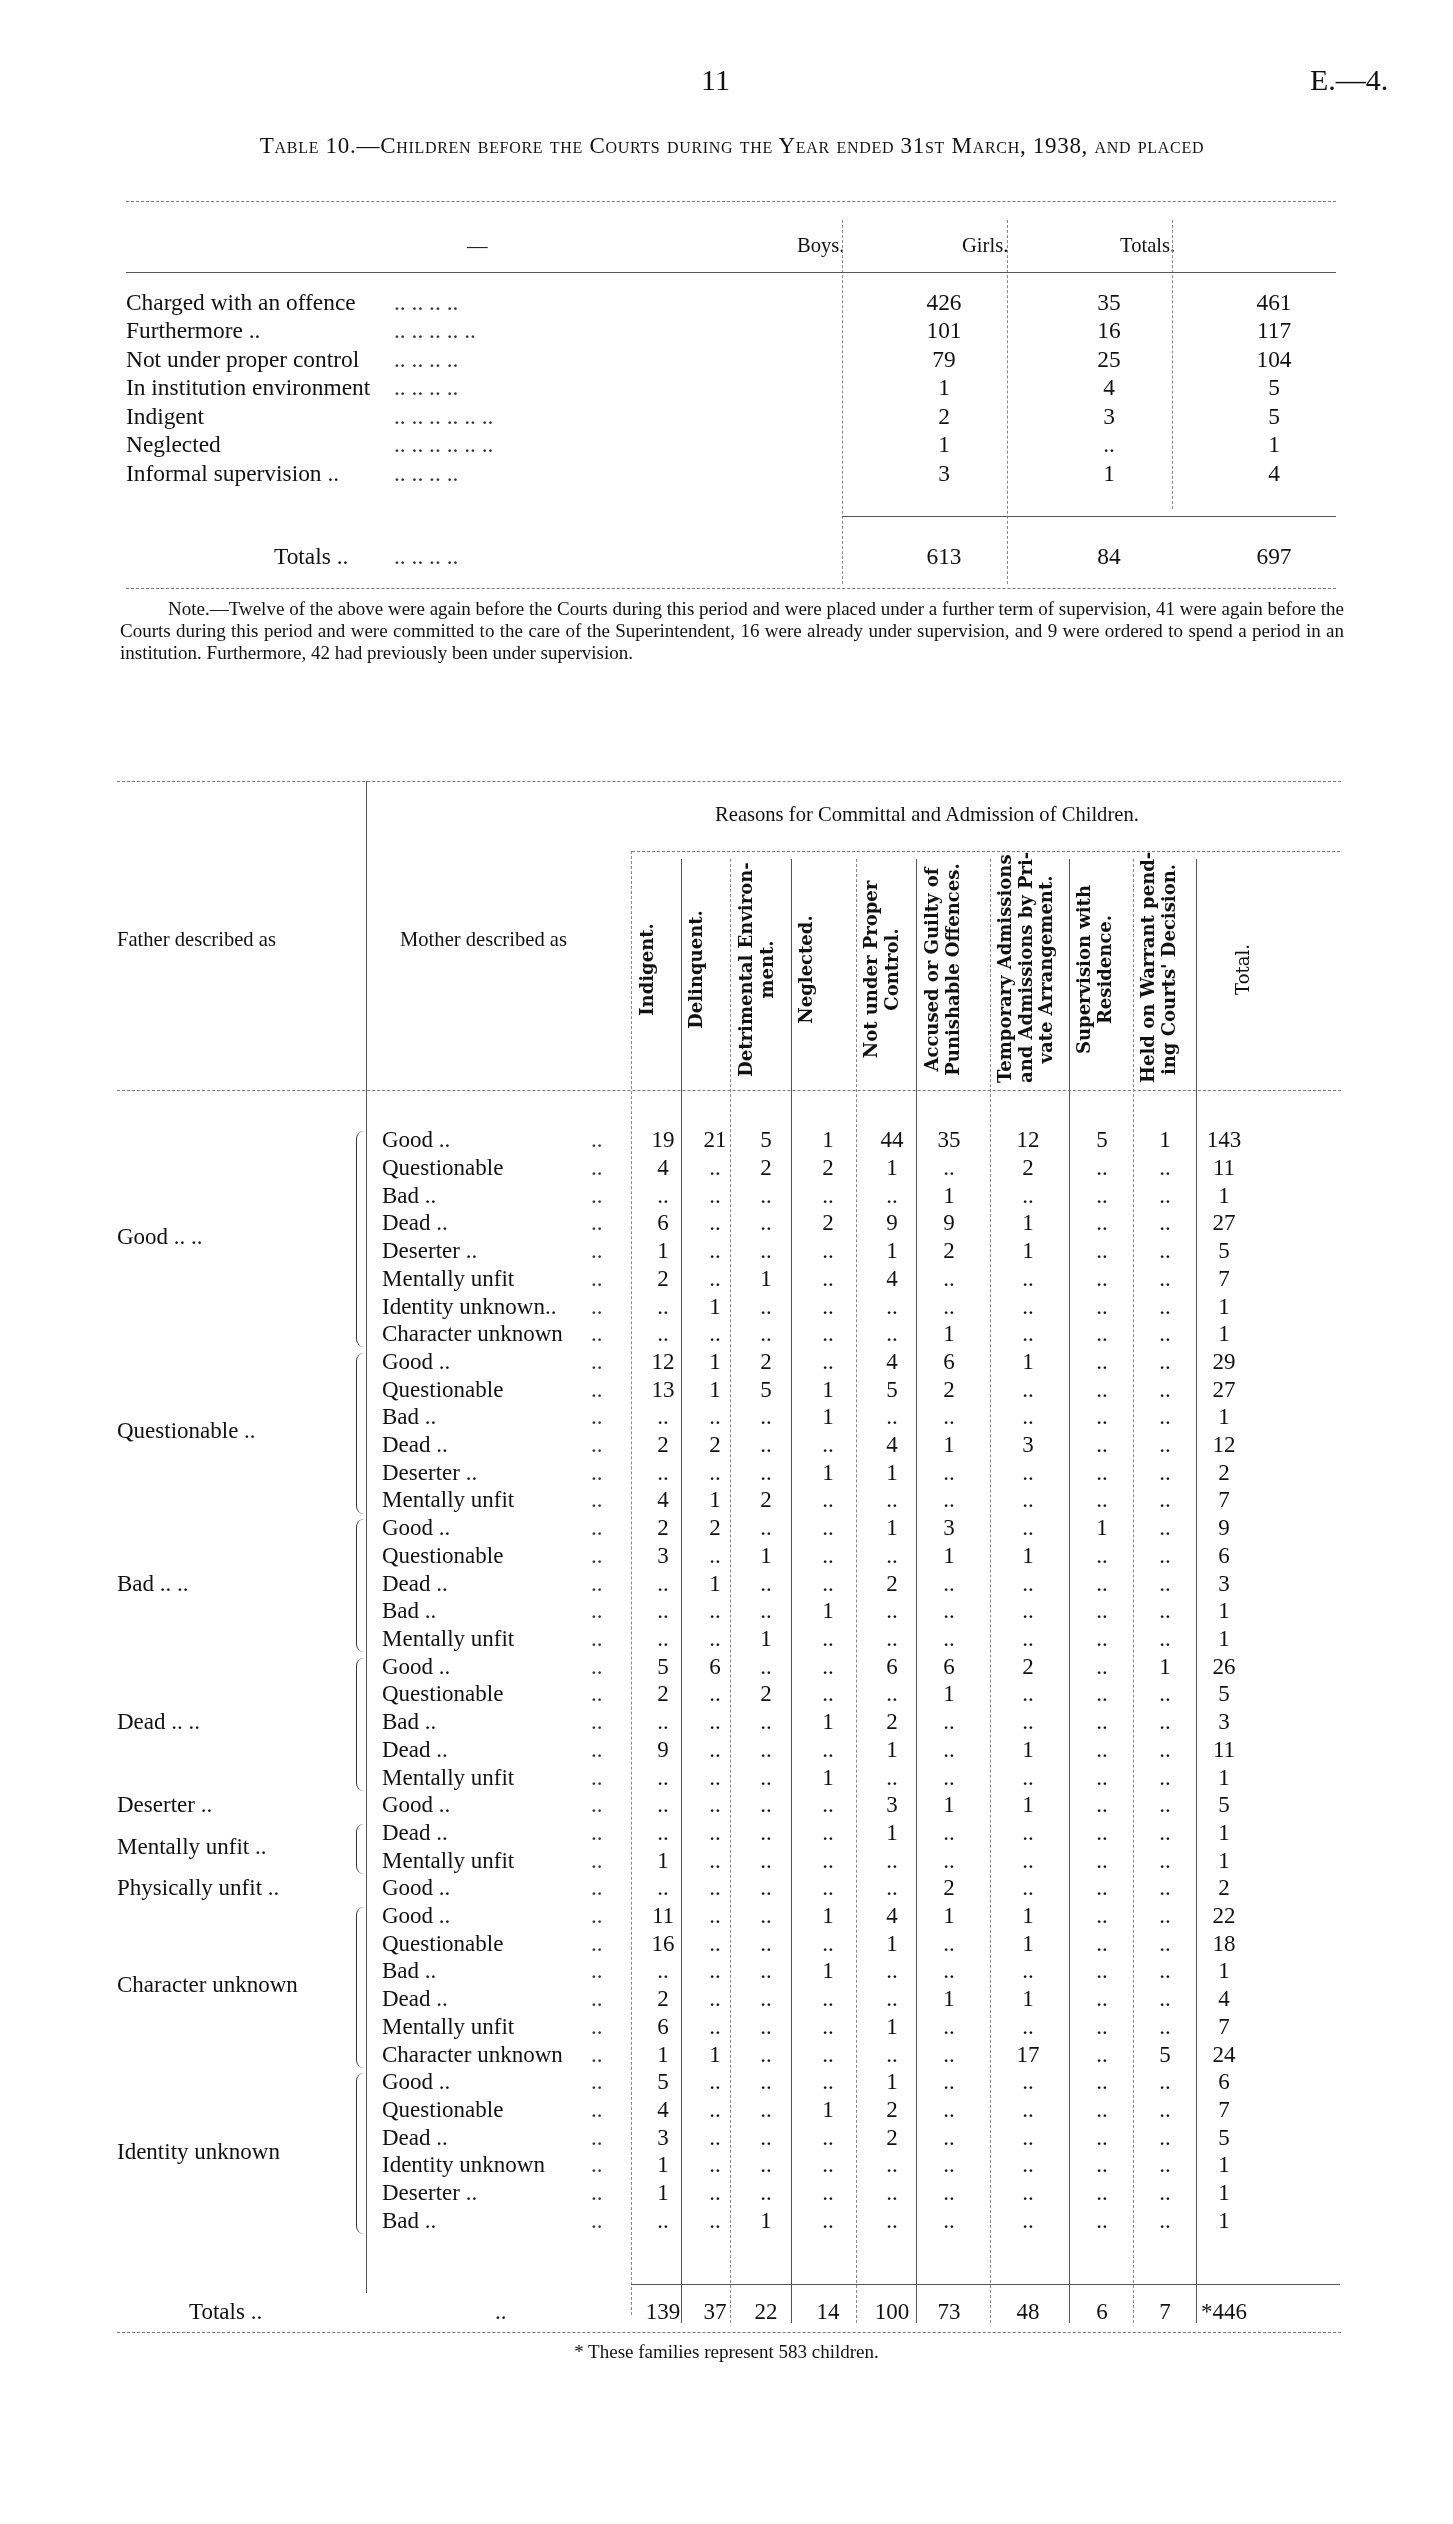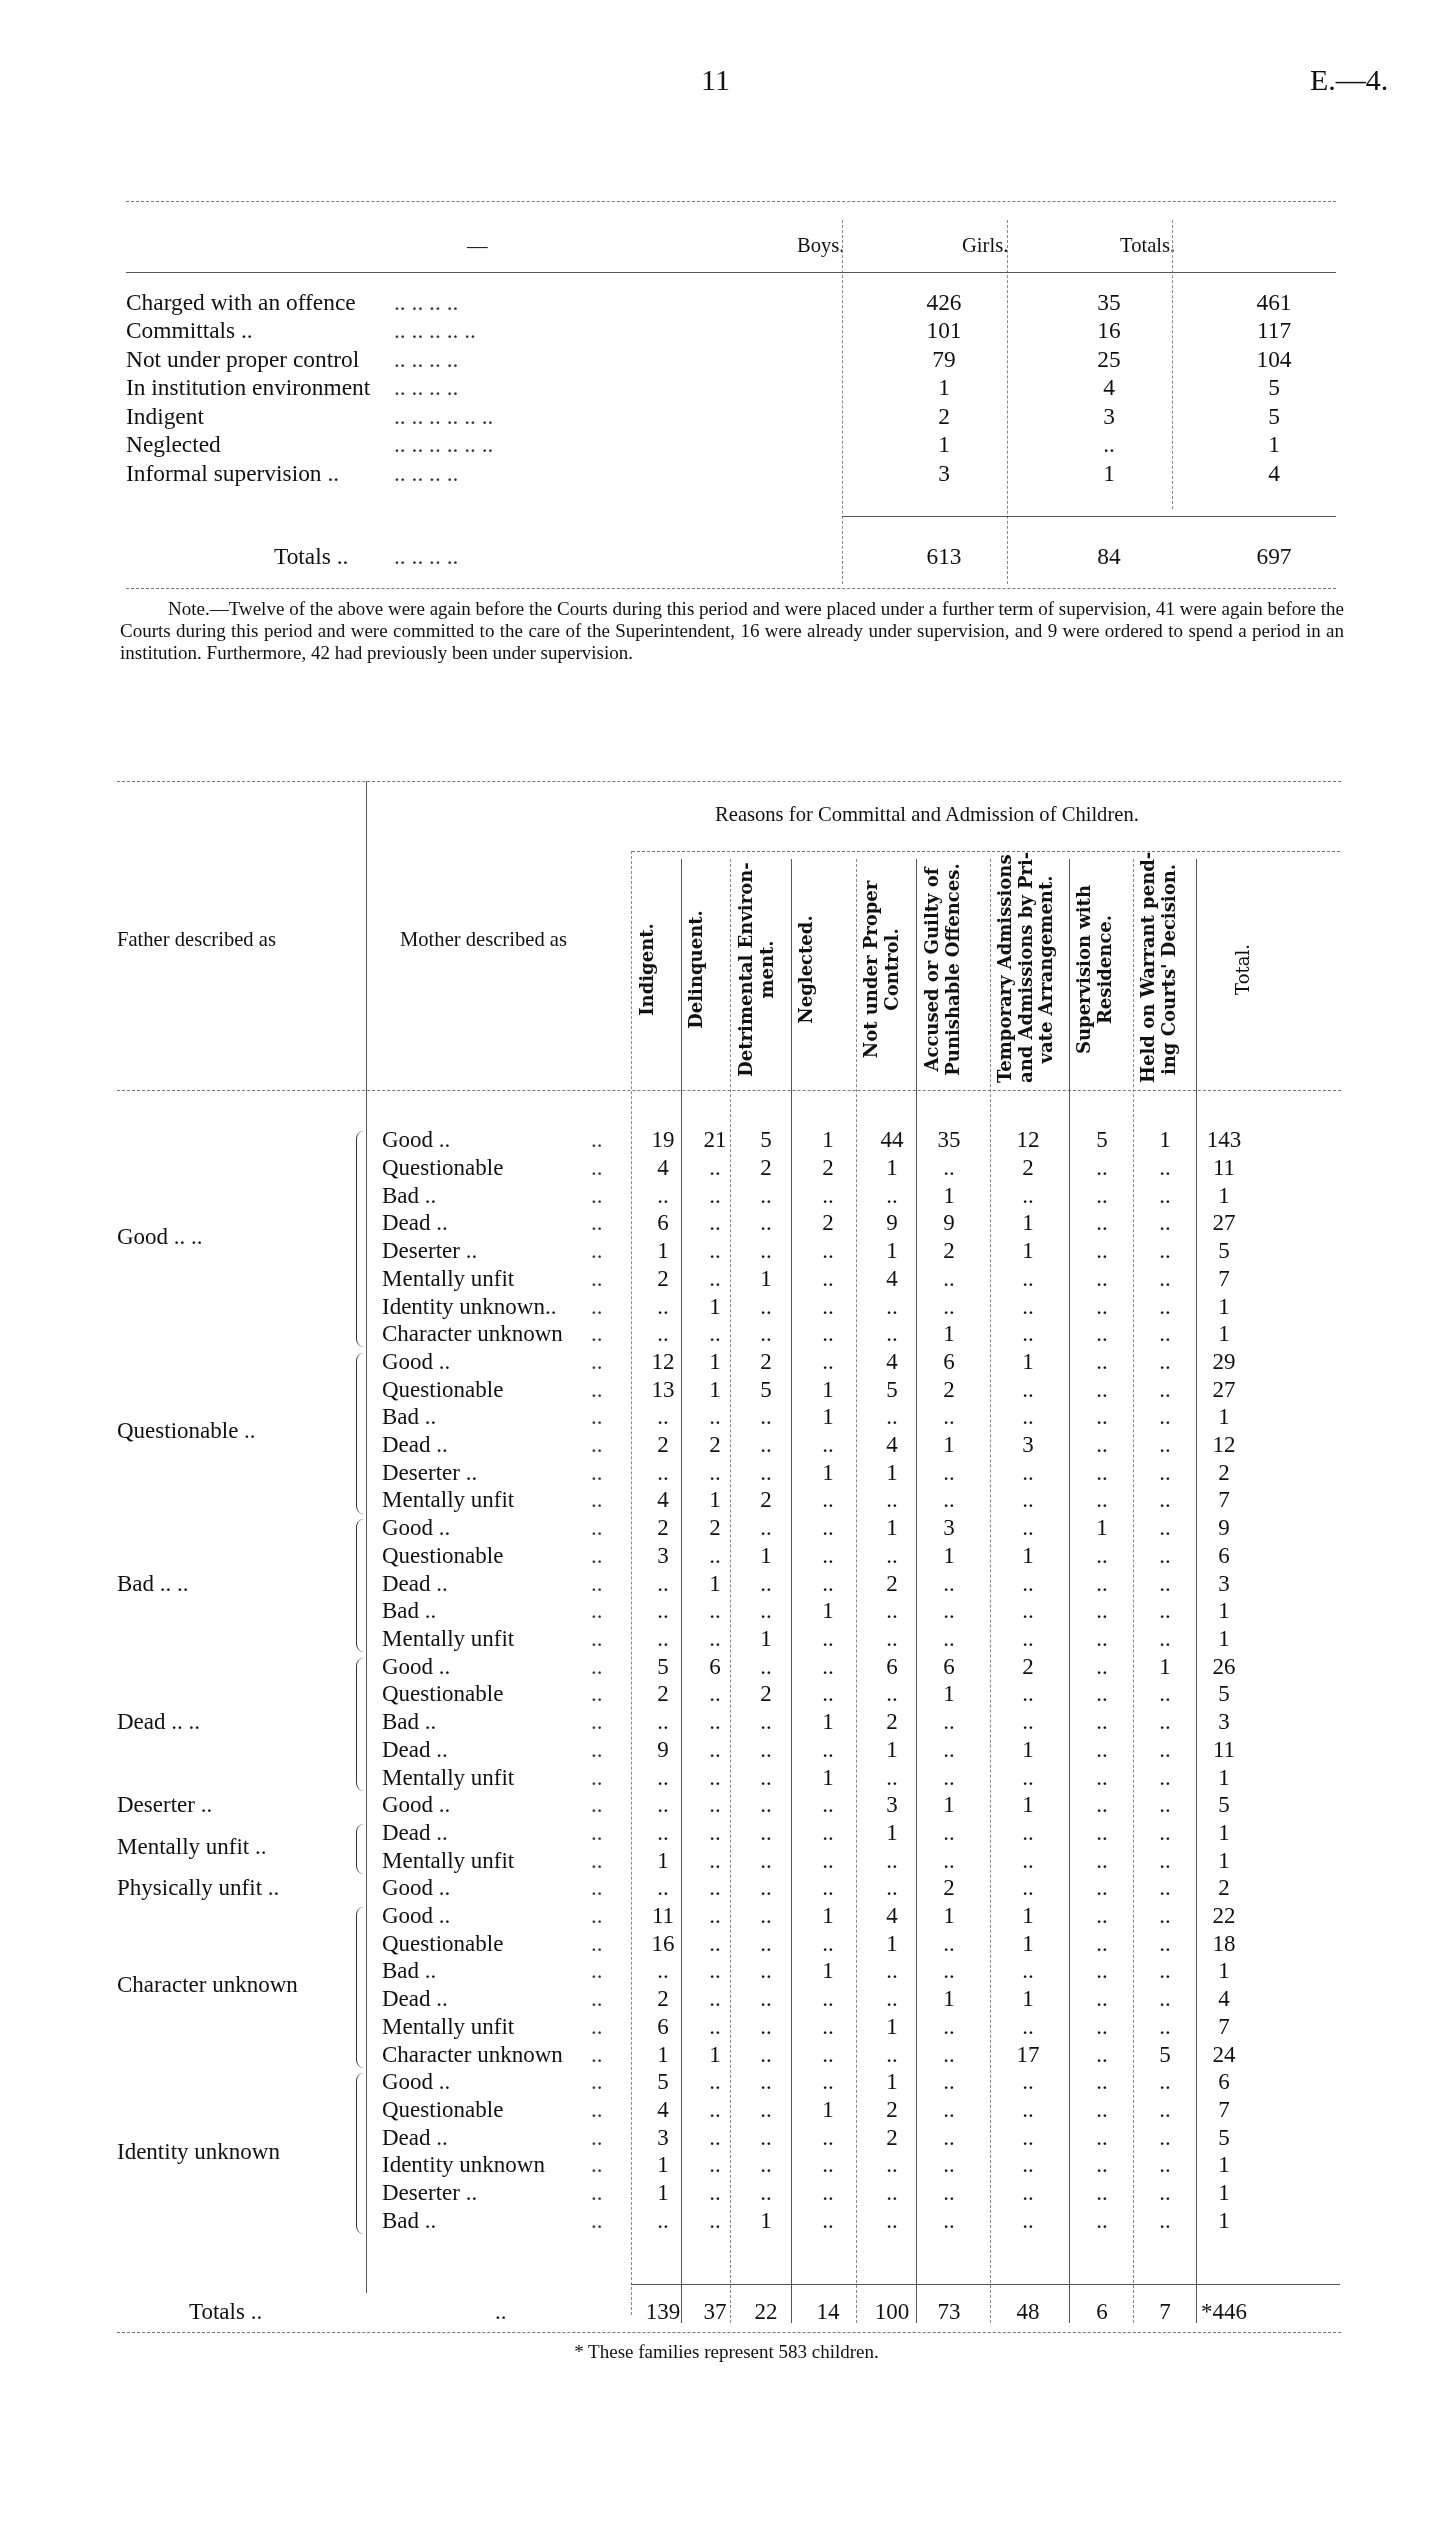--- a/index.html
+++ b/index.html
@@ -51,41 +51,42 @@
   .totals-row { font-size: 23px; }
   .footnote { left: 0; width: 1453px; top: 2334px; text-align: center; font-size: 19px; }
 </style>
 </head>
 <body>
 
 <div class="abs page-num">11</div>
 <div class="abs page-ref">E.—4.</div>
 
 <div class="abs caption t10-caption">
+  <div>Table 10.—Children before the Courts during the Year ended 31st March, 1938, and placed</div>
 </div>
 <div class="hr dash" style="left:126px; top:201px; width:1210px;"></div>
 <div class="dash-top">—</div>
 <div class="t10-head" style="left:797px;">Boys.</div>
 <div class="t10-head" style="left:962px;">Girls.</div>
 <div class="t10-head" style="left:1120px;">Totals.</div>
 <div class="vr dash" style="left:842px; top:220px; height:364px;"></div>
 <div class="vr dash" style="left:1007px; top:220px; height:364px;"></div>
 <div class="vr dash" style="left:1172px; top:220px; height:289px;"></div>
 <div class="hr" style="left:126px; top:272px; width:1210px;"></div>
 
 <div id="t10-rows" class="t10">
     <div class="t10-row" style="top: 289px;">
       <span class="label">Charged with an offence</span>
       <span class="dots">..    ..    ..    ..</span>
       <span class="num c-boys">426</span>
       <span class="num c-girls">35</span>
       <span class="num c-tot">461</span>
     </div>
     <div class="t10-row" style="top: 317px;">
-      <span class="label">Committals ..</span>
+      <span class="label">Furthermore ..</span>
       <span class="dots">..    ..    ..    ..    ..</span>
       <span class="num c-boys">101</span>
       <span class="num c-girls">16</span>
       <span class="num c-tot">117</span>
     </div>
     <div class="t10-row" style="top: 346px;">
       <span class="label">Not under proper control</span>
       <span class="dots">..    ..    ..    ..</span>
       <span class="num c-boys">79</span>
       <span class="num c-girls">25</span>

